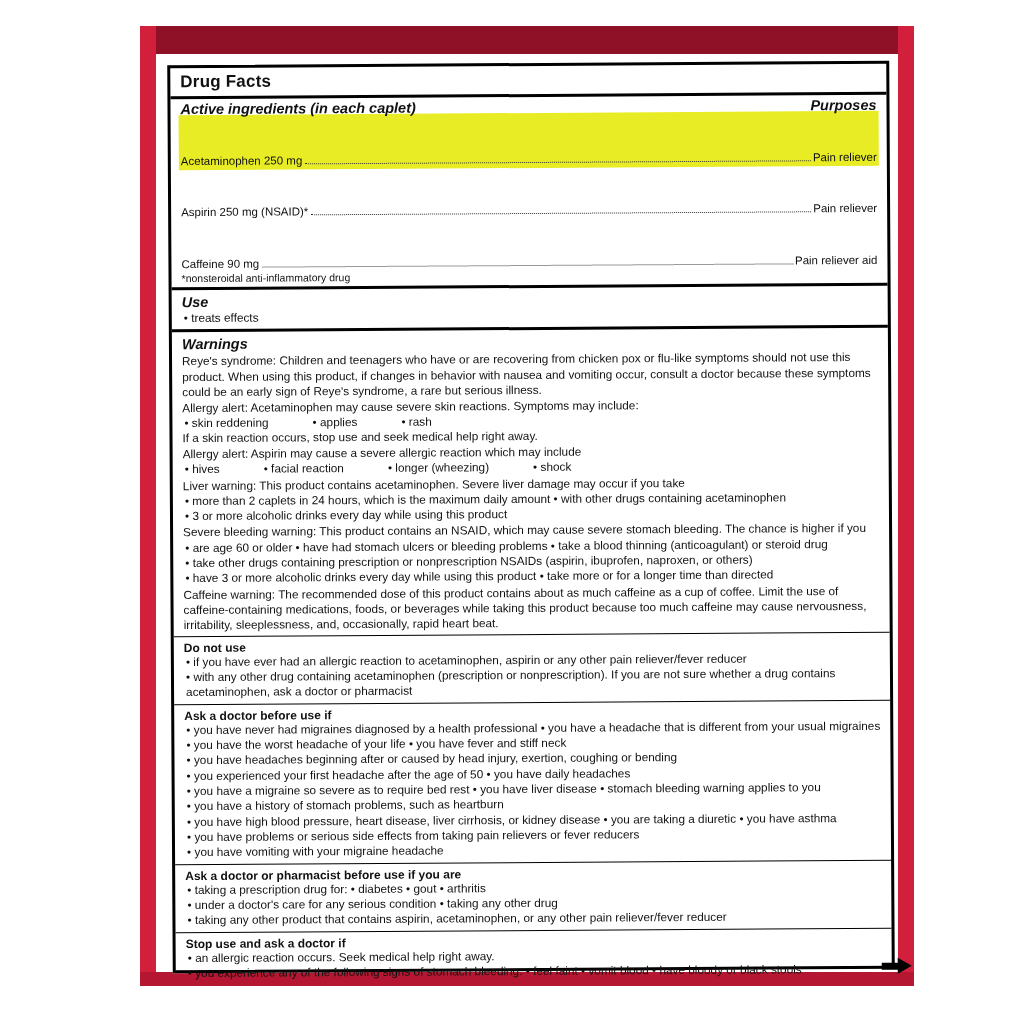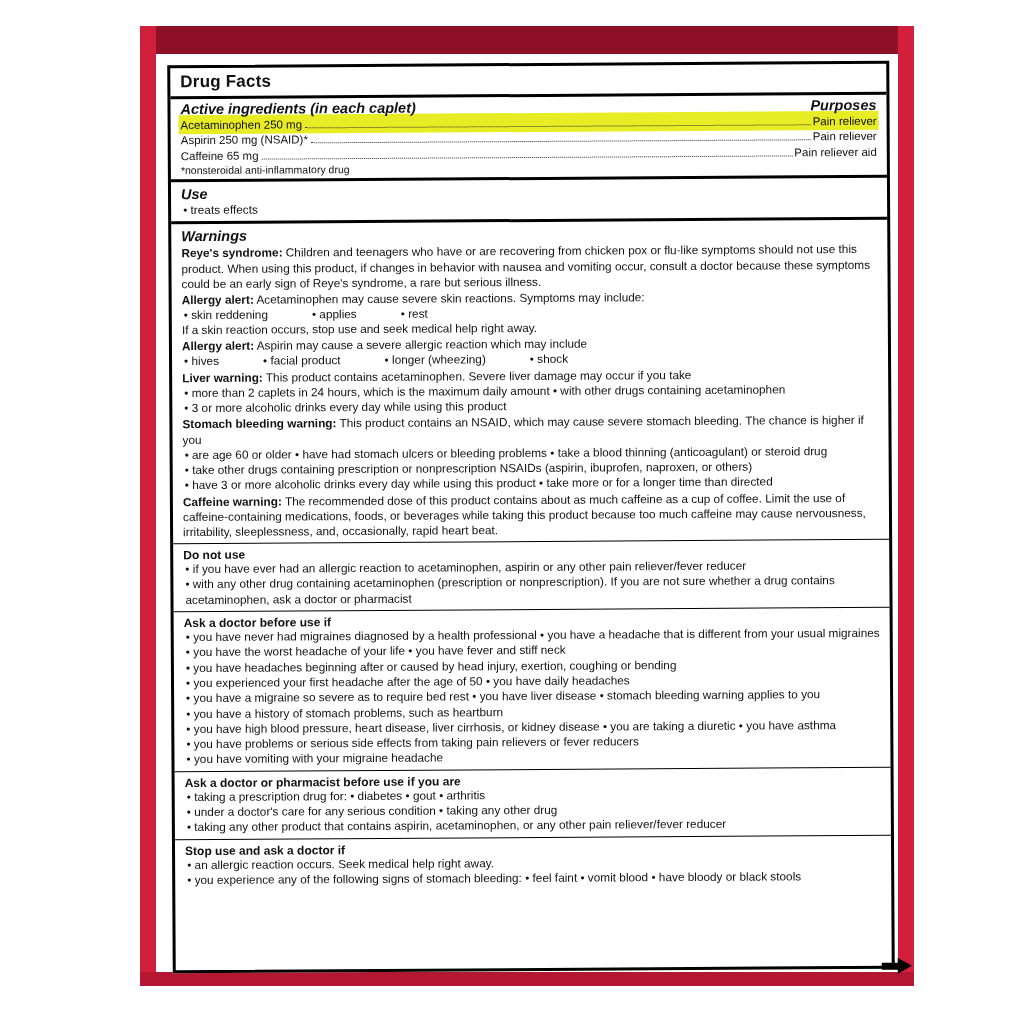--- a/index.html
+++ b/index.html
@@ -115,21 +115,21 @@
     line-height: 1.25;
     padding: 1px 0 0 0;
   }
   .ing-row .name { white-space: nowrap; }
   .ing-row .dots {
     flex: 1;
     border-bottom: 1px dotted #333;
     margin: 0 2px 3px 3px;
     height: 7px;
   }
-  .ing-row .purpose { white-space: nowrap; }
+  .ing-row .purpose { white-space: nowrap; margin-top: 36px; }
 
   .highlight {
     background: #e8ec24;
     box-shadow: 0 0 0 2px #e8ec24;
   }
 
   .footnote {
     font-size: 10.5px;
     padding-top: 1px;
   }
@@ -137,21 +137,21 @@
   .body-text {
     font-size: 11.8px;
     line-height: 1.28;
   }
   .bullet {
     font-size: 11.8px;
     line-height: 1.30;
     padding-left: 2px;
   }
   .b-lead {
-    font-weight: bold;
+    font-weight: normal;
   }
   .sub-head {
     font-size: 12px;
     font-weight: bold;
     padding-top: 2px;
   }
   .cols3 {
     display: flex;
     gap: 44px;
   }
@@ -210,21 +210,21 @@
         <span class="purpose">Pain reliever</span>
       </div>
 
       <div class="ing-row">
         <span class="name">Aspirin 250 mg (NSAID)*</span>
         <span class="dots"></span>
         <span class="purpose">Pain reliever</span>
       </div>
 
       <div class="ing-row">
-        <span class="name">Caffeine 65 mg</span>
+        <span class="name">Caffeine 90 mg</span>
         <span class="dots"></span>
         <span class="purpose">Pain reliever aid</span>
       </div>
 
       <div class="footnote">*nonsteroidal anti-inflammatory drug</div>
     </div>
 
     <div class="rule-thick"></div>
 
     <div class="section">
@@ -242,42 +242,42 @@
       <div class="body-text warn-block">
         <span class="b-lead">Reye's syndrome:</span><span> Children and teenagers who have or are recovering from chicken pox or flu-like symptoms should not use this product. When using this product, if changes in behavior with nausea and vomiting occur, consult a doctor because these symptoms could be an early sign of Reye's syndrome, a rare but serious illness.</span>
       </div>
 
       <div class="body-text warn-block">
         <span class="b-lead">Allergy alert:</span><span> Acetaminophen may cause severe skin reactions. Symptoms may include:</span>
       </div>
       <div class="bullet cols3">
         <span>• <span>skin reddening</span></span>
         <span>• <span>applies</span></span>
-        <span>• <span>rest</span></span>
+        <span>• <span>rash</span></span>
       </div>
       <div class="body-text">If a skin reaction occurs, stop use and seek medical help right away.</div>
 
       <div class="body-text warn-block">
         <span class="b-lead">Allergy alert:</span><span> Aspirin may cause a severe allergic reaction which may include</span>
       </div>
       <div class="bullet cols3">
         <span>• <span>hives</span></span>
-        <span>• <span>facial product</span></span>
+        <span>• <span>facial reaction</span></span>
         <span>• <span>longer (wheezing)</span></span>
         <span>• <span>shock</span></span>
       </div>
 
       <div class="body-text warn-block">
         <span class="b-lead">Liver warning:</span><span> This product contains acetaminophen. Severe liver damage may occur if you take</span>
       </div>
       <div class="bullet">• <span>more than 2 caplets in 24 hours, which is the maximum daily amount  •  with other drugs containing acetaminophen</span></div>
       <div class="bullet">• <span>3 or more alcoholic drinks every day while using this product</span></div>
 
       <div class="body-text warn-block">
-        <span class="b-lead">Stomach bleeding warning:</span><span> This product contains an NSAID, which may cause severe stomach bleeding. The chance is higher if you</span>
+        <span class="b-lead">Severe bleeding warning:</span><span> This product contains an NSAID, which may cause severe stomach bleeding. The chance is higher if you</span>
       </div>
       <div class="bullet">• <span>are age 60 or older  •  have had stomach ulcers or bleeding problems  •  take a blood thinning (anticoagulant) or steroid drug</span></div>
       <div class="bullet">• <span>take other drugs containing prescription or nonprescription NSAIDs (aspirin, ibuprofen, naproxen, or others)</span></div>
       <div class="bullet">• <span>have 3 or more alcoholic drinks every day while using this product  •  take more or for a longer time than directed</span></div>
 
       <div class="body-text warn-block">
         <span class="b-lead">Caffeine warning:</span><span> The recommended dose of this product contains about as much caffeine as a cup of coffee. Limit the use of caffeine-containing medications, foods, or beverages while taking this product because too much caffeine may cause nervousness, irritability, sleeplessness, and, occasionally, rapid heart beat.</span>
       </div>
     </div>
 

